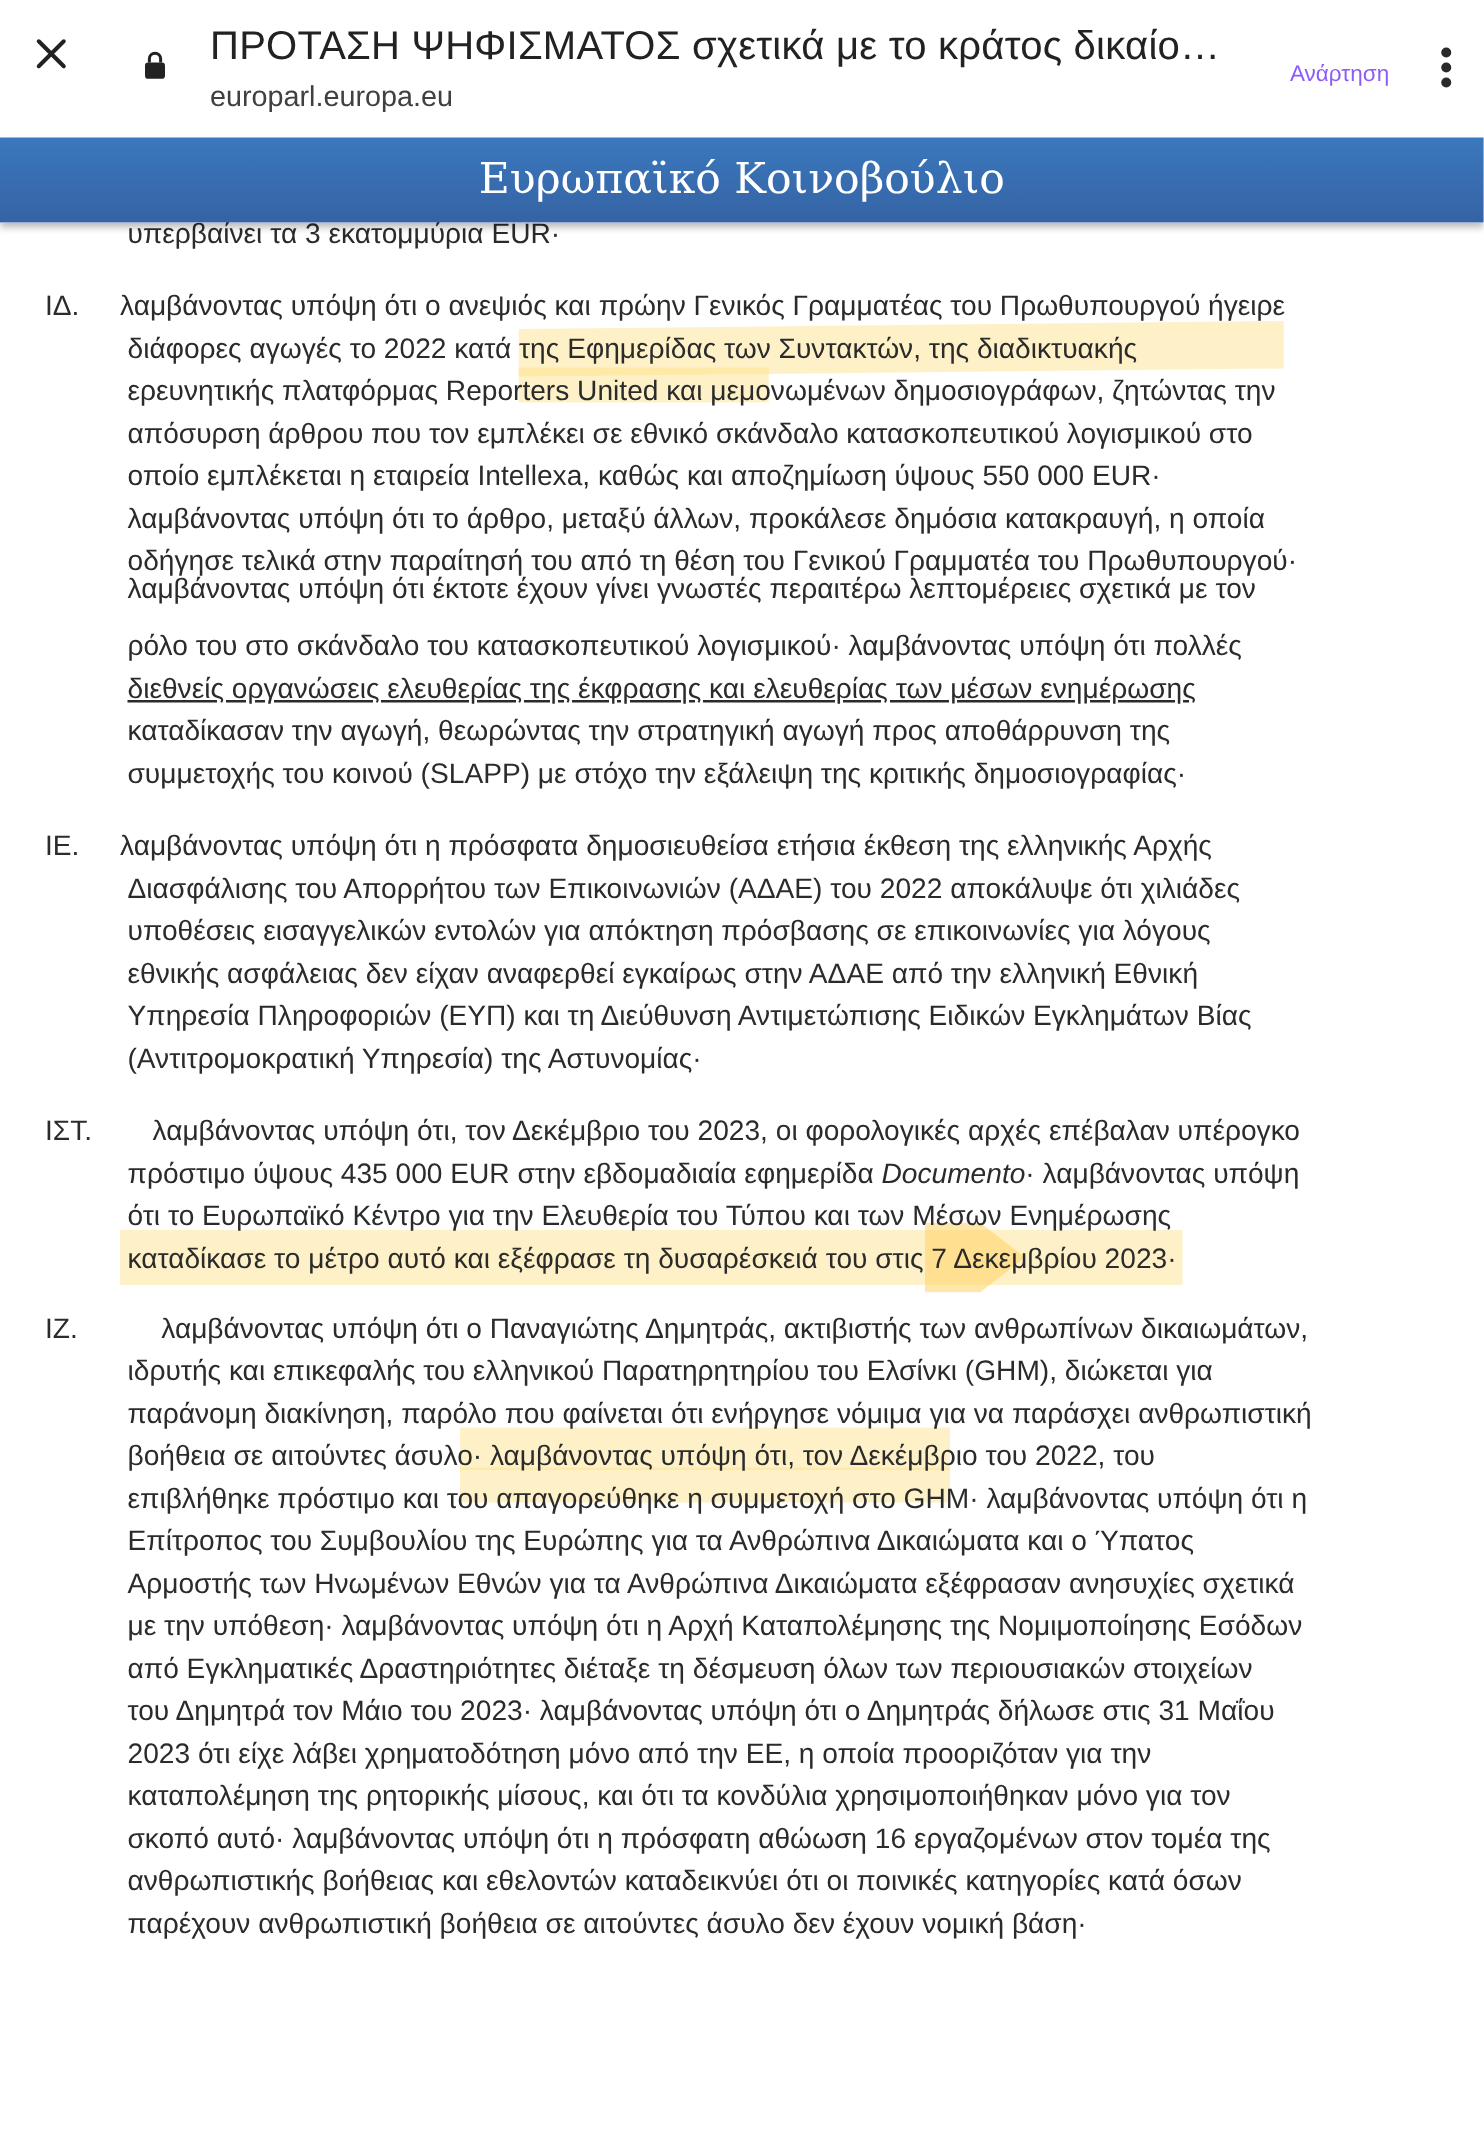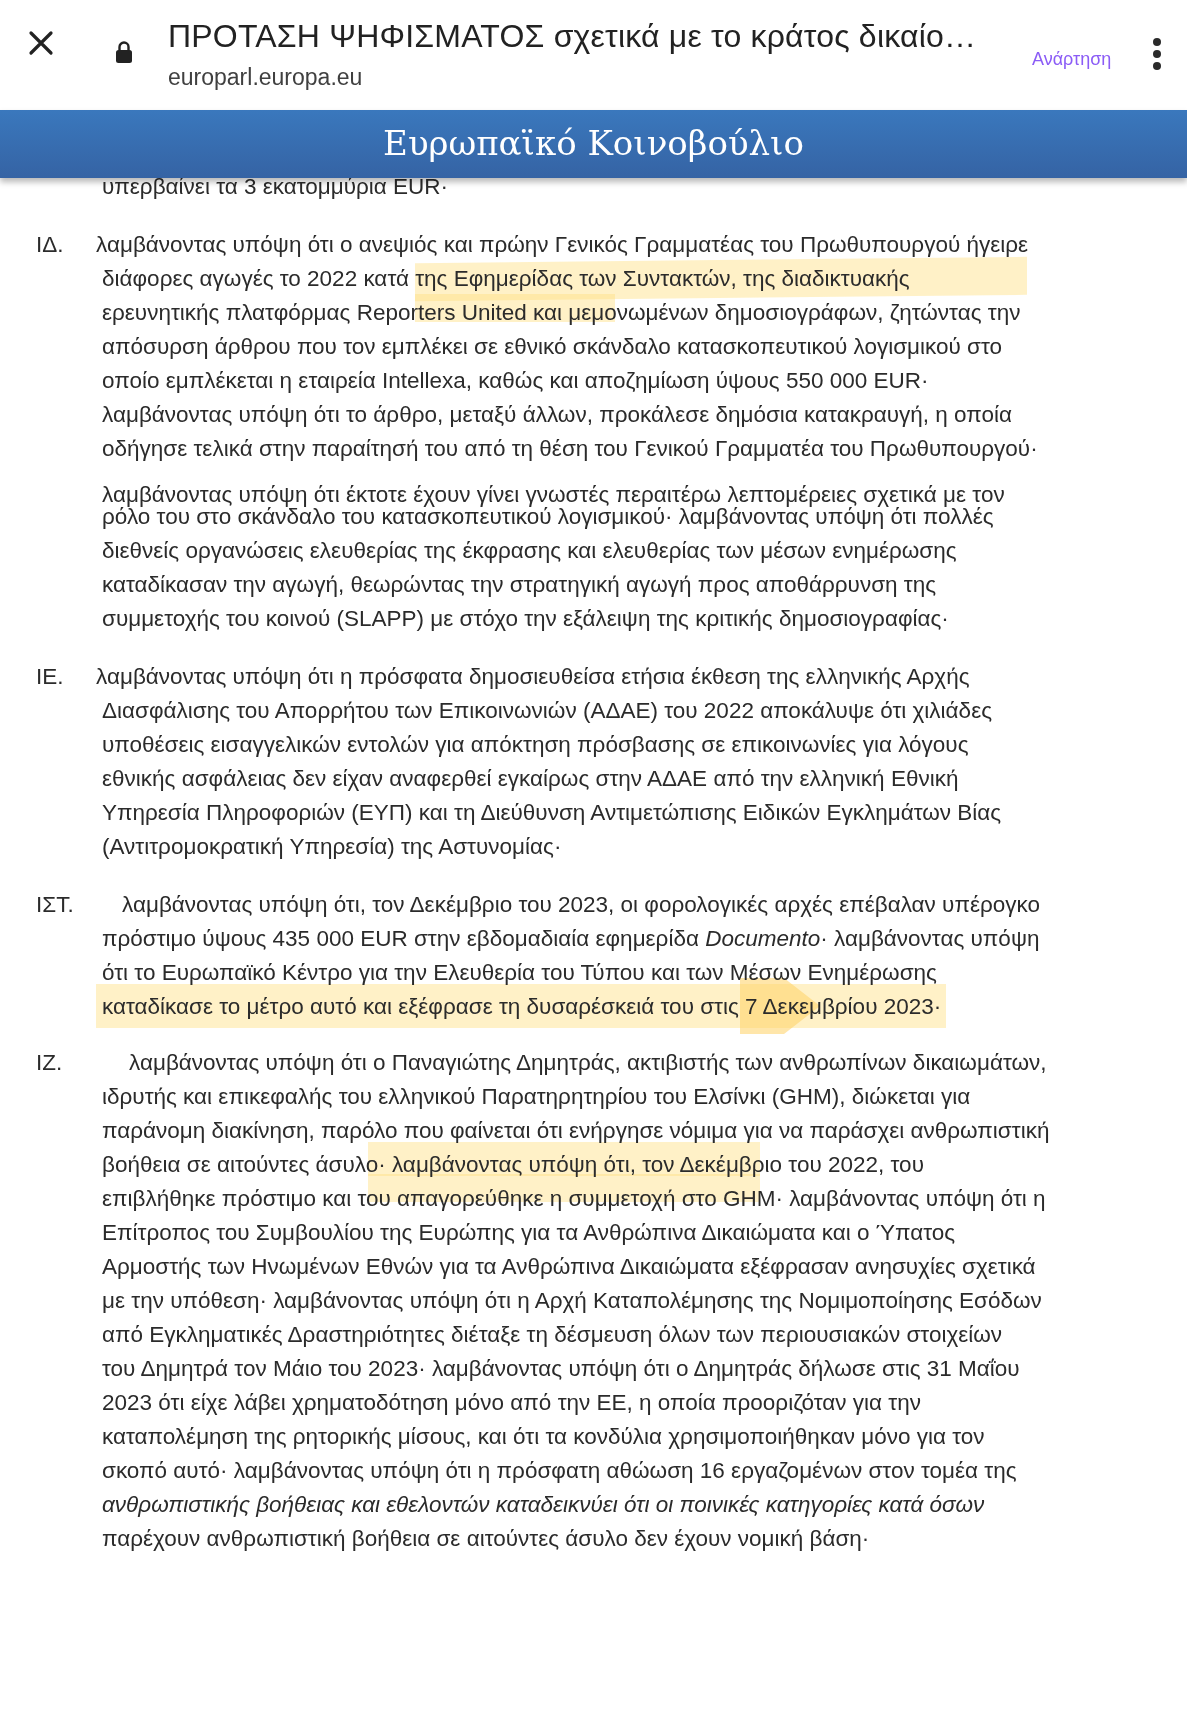--- a/index.html
+++ b/index.html
@@ -62,23 +62,23 @@
   <div class="line" style="top:-4px;">υπερβαίνει τα 3 εκατομμύρια EUR·</div>
 
   <div class="label" style="top:54px;">ΙΔ.</div>
   <div class="line" style="top:54px; left:96px;">λαμβάνοντας υπόψη ότι ο ανεψιός και πρώην Γενικός Γραμματέας του Πρωθυπουργού ήγειρε</div>
   <div class="line" style="top:88px;">διάφορες αγωγές το 2022 κατά της Εφημερίδας των Συντακτών, της διαδικτυακής</div>
   <div class="line" style="top:122px;">ερευνητικής πλατφόρμας Reporters United και μεμονωμένων δημοσιογράφων, ζητώντας την</div>
   <div class="line" style="top:156px;">απόσυρση άρθρου που τον εμπλέκει σε εθνικό σκάνδαλο κατασκοπευτικού λογισμικού στο</div>
   <div class="line" style="top:190px;">οποίο εμπλέκεται η εταιρεία Intellexa, καθώς και αποζημίωση ύψους 550 000 EUR·</div>
   <div class="line" style="top:224px;">λαμβάνοντας υπόψη ότι το άρθρο, μεταξύ άλλων, προκάλεσε δημόσια κατακραυγή, η οποία</div>
   <div class="line" style="top:258px;">οδήγησε τελικά στην παραίτησή του από τη θέση του Γενικού Γραμματέα του Πρωθυπουργού·</div>
-  <div class="line" style="top:304px;">λαμβάνοντας υπόψη ότι έκτοτε έχουν γίνει γνωστές περαιτέρω λεπτομέρειες σχετικά με τον</div>
+  <div class="line" style="top:280px;">λαμβάνοντας υπόψη ότι έκτοτε έχουν γίνει γνωστές περαιτέρω λεπτομέρειες σχετικά με τον</div>
   <div class="line" style="top:326px;">ρόλο του στο σκάνδαλο του κατασκοπευτικού λογισμικού· λαμβάνοντας υπόψη ότι πολλές</div>
-  <div class="line" style="top:360px;">διεθνείς οργανώσεις ελευθερίας της έκφρασης και ελευθερίας των μέσων ενημέρωσης</div>
+  <div class="line" style="top:360px;text-decoration:underline;">διεθνείς οργανώσεις ελευθερίας της έκφρασης και ελευθερίας των μέσων ενημέρωσης</div>
   <div class="line" style="top:394px;">καταδίκασαν την αγωγή, θεωρώντας την στρατηγική αγωγή προς αποθάρρυνση της</div>
   <div class="line" style="top:428px;">συμμετοχής του κοινού (SLAPP) με στόχο την εξάλειψη της κριτικής δημοσιογραφίας·</div>
 
   <div class="label" style="top:486px;">ΙΕ.</div>
   <div class="line" style="top:486px; left:96px;">λαμβάνοντας υπόψη ότι η πρόσφατα δημοσιευθείσα ετήσια έκθεση της ελληνικής Αρχής</div>
   <div class="line" style="top:520px;">Διασφάλισης του Απορρήτου των Επικοινωνιών (ΑΔΑΕ) του 2022 αποκάλυψε ότι χιλιάδες</div>
   <div class="line" style="top:554px;">υποθέσεις εισαγγελικών εντολών για απόκτηση πρόσβασης σε επικοινωνίες για λόγους</div>
   <div class="line" style="top:588px;">εθνικής ασφάλειας δεν είχαν αναφερθεί εγκαίρως στην ΑΔΑΕ από την ελληνική Εθνική</div>
   <div class="line" style="top:622px;">Υπηρεσία Πληροφοριών (ΕΥΠ) και τη Διεύθυνση Αντιμετώπισης Ειδικών Εγκλημάτων Βίας</div>
   <div class="line" style="top:656px;">(Αντιτρομοκρατική Υπηρεσία) της Αστυνομίας·</div>
@@ -96,15 +96,15 @@
   <div class="line" style="top:974px;">βοήθεια σε αιτούντες άσυλο· λαμβάνοντας υπόψη ότι, τον Δεκέμβριο του 2022, του</div>
   <div class="line" style="top:1008px;">επιβλήθηκε πρόστιμο και του απαγορεύθηκε η συμμετοχή στο GHM· λαμβάνοντας υπόψη ότι η</div>
   <div class="line" style="top:1042px;">Επίτροπος του Συμβουλίου της Ευρώπης για τα Ανθρώπινα Δικαιώματα και ο Ύπατος</div>
   <div class="line" style="top:1076px;">Αρμοστής των Ηνωμένων Εθνών για τα Ανθρώπινα Δικαιώματα εξέφρασαν ανησυχίες σχετικά</div>
   <div class="line" style="top:1110px;">με την υπόθεση· λαμβάνοντας υπόψη ότι η Αρχή Καταπολέμησης της Νομιμοποίησης Εσόδων</div>
   <div class="line" style="top:1144px;">από Εγκληματικές Δραστηριότητες διέταξε τη δέσμευση όλων των περιουσιακών στοιχείων</div>
   <div class="line" style="top:1178px;">του Δημητρά τον Μάιο του 2023· λαμβάνοντας υπόψη ότι ο Δημητράς δήλωσε στις 31 Μαΐου</div>
   <div class="line" style="top:1212px;">2023 ότι είχε λάβει χρηματοδότηση μόνο από την ΕΕ, η οποία προοριζόταν για την</div>
   <div class="line" style="top:1246px;">καταπολέμηση της ρητορικής μίσους, και ότι τα κονδύλια χρησιμοποιήθηκαν μόνο για τον</div>
   <div class="line" style="top:1280px;">σκοπό αυτό· λαμβάνοντας υπόψη ότι η πρόσφατη αθώωση 16 εργαζομένων στον τομέα της</div>
-  <div class="line" style="top:1314px;font-style:italic;">ανθρωπιστικής βοήθειας και εθελοντών καταδεικνύει ότι οι ποινικές κατηγορίες κατά όσων</div>
+  <div class="line" style="top:1314px;">ανθρωπιστικής βοήθειας και εθελοντών καταδεικνύει ότι οι ποινικές κατηγορίες κατά όσων</div>
   <div class="line" style="top:1348px;">παρέχουν ανθρωπιστική βοήθεια σε αιτούντες άσυλο δεν έχουν νομική βάση·</div>
 </div>
 
 </body></html>

